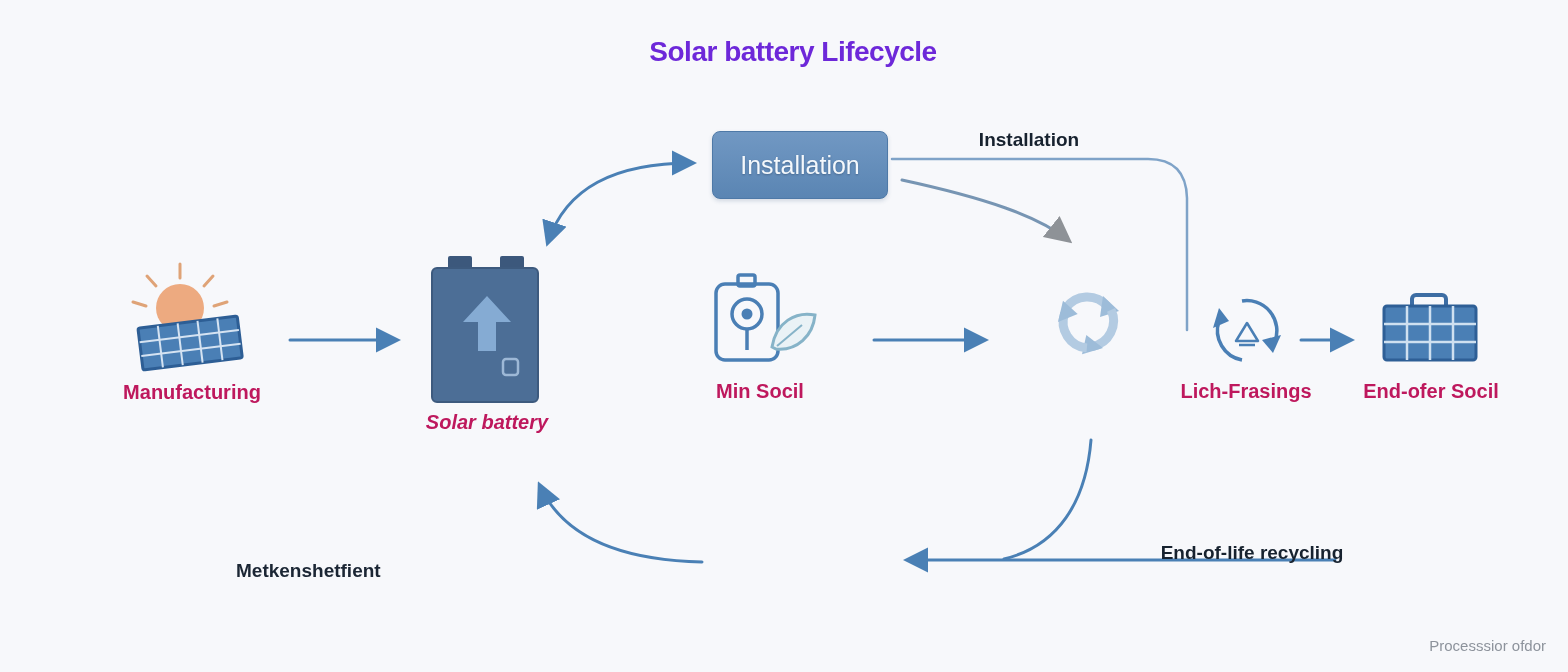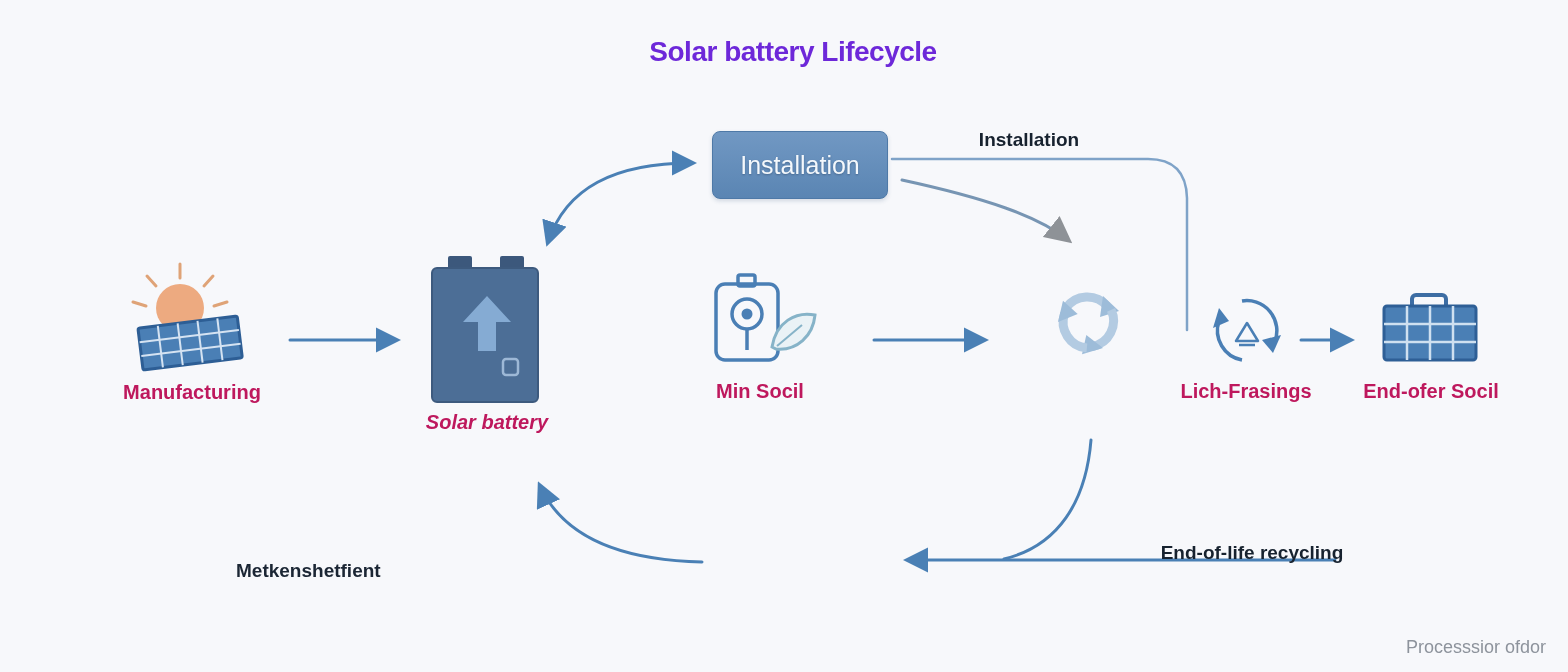--- a/index.html
+++ b/index.html
@@ -36,21 +36,21 @@
   }
   .flow-label{
     position:absolute;transform:translateX(-50%);
     font-size:19px;font-weight:600;color:#17222f;white-space:nowrap;
   }
   .stray-label{
     position:absolute;font-size:19px;font-weight:600;color:#1b2634;white-space:nowrap;
   }
   .footer-note{
     position:absolute;right:22px;top:637px;
-    font-size:18px;color:#8d939c;white-space:nowrap;
+    font-size:15px;color:#8d939c;white-space:nowrap;
   }
 </style>
 </head>
 <body>
 
 <div class="canvas">
 
   <svg class="layer" width="1568" height="672" viewBox="0 0 1568 672">
     <defs>
       <marker id="mblue" viewBox="0 0 10 10" refX="8" refY="5" markerWidth="8.5" markerHeight="8.5" orient="auto-start-reverse">

